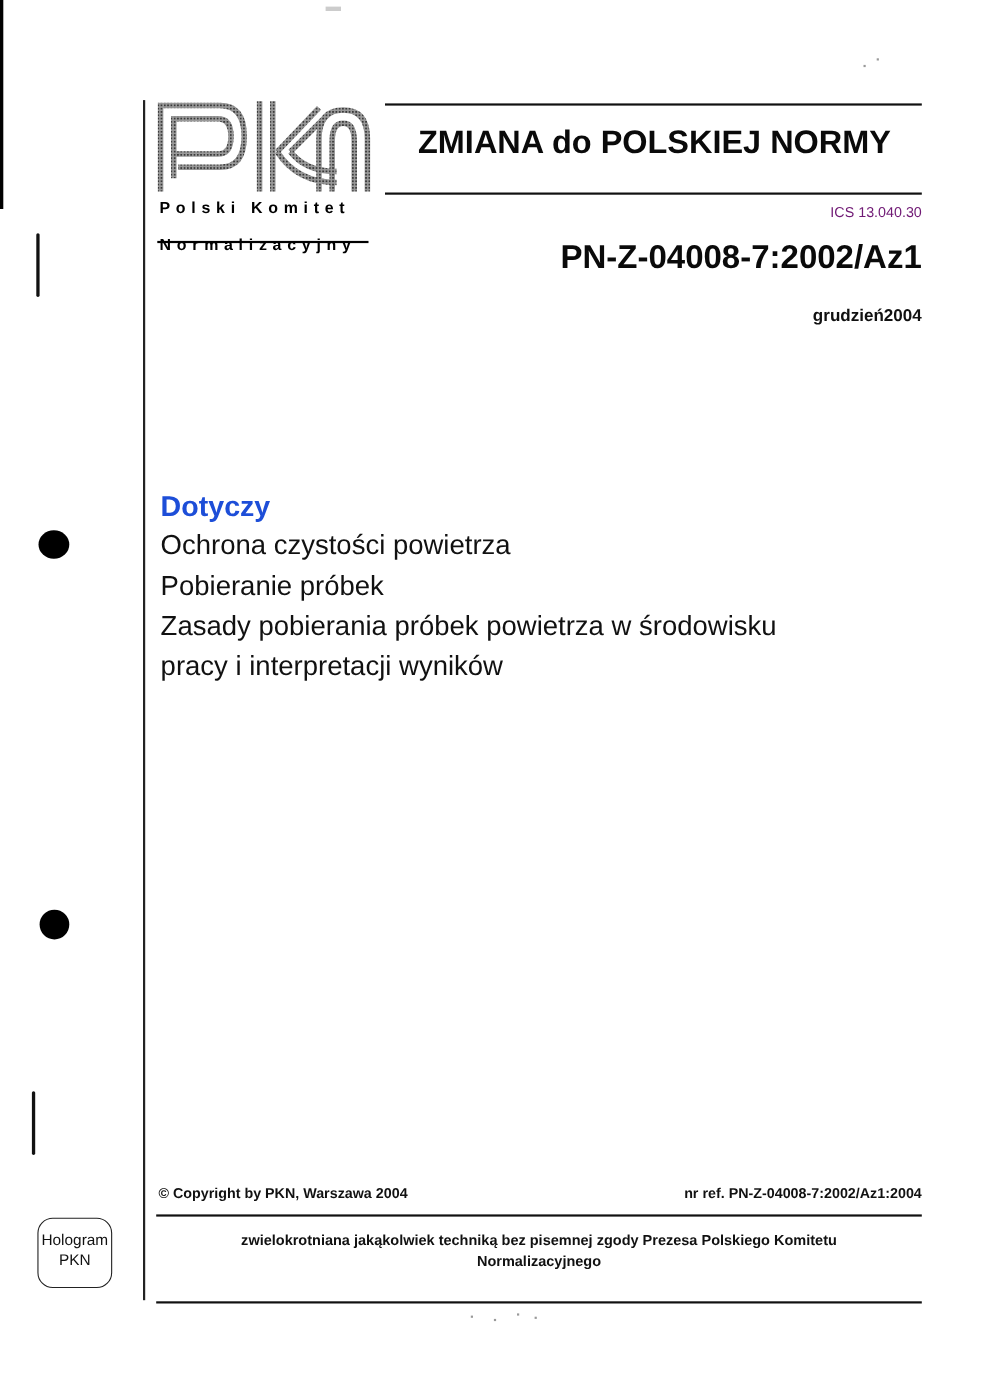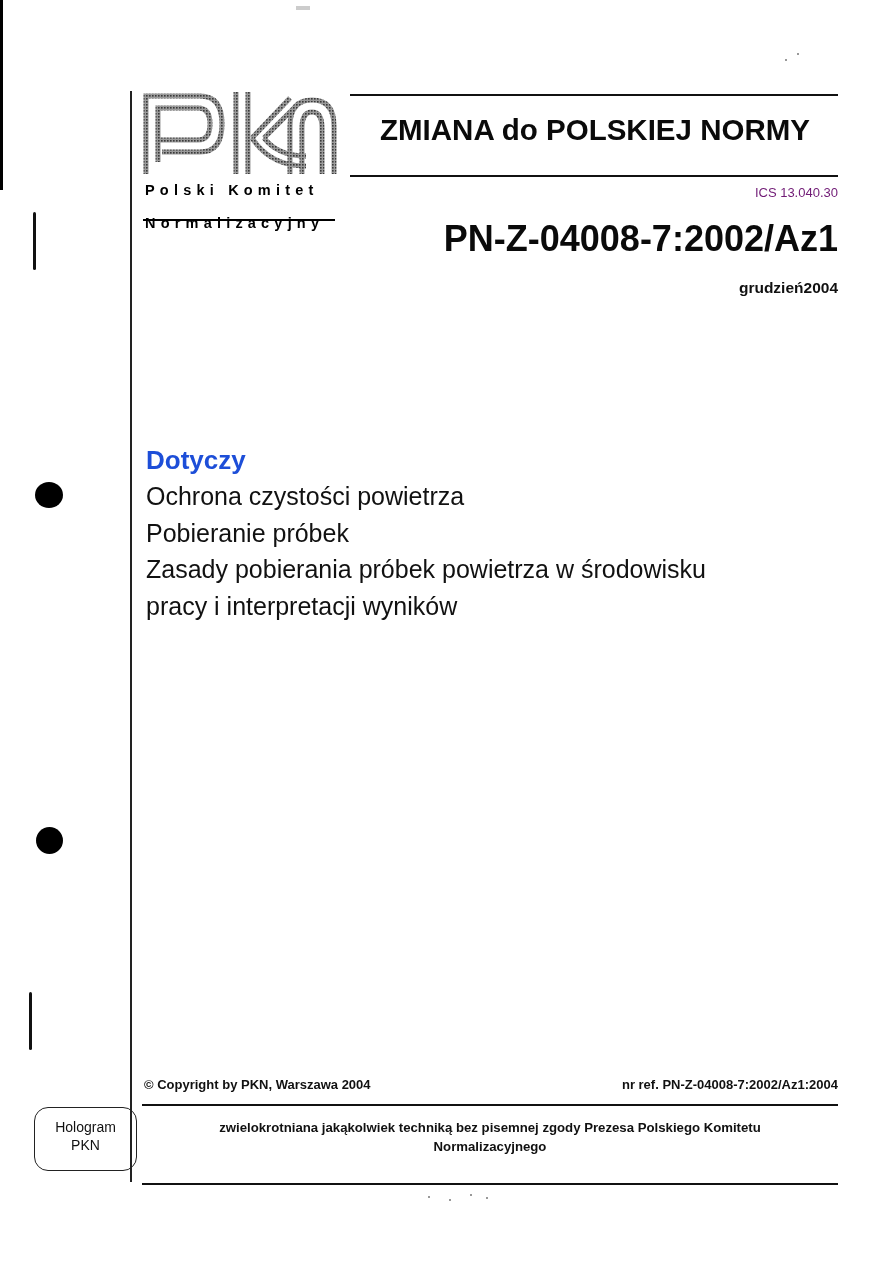--- a/index.html
+++ b/index.html
@@ -23,37 +23,37 @@
     .logo-caption-2 { top: 199px; margin-top: 16px; }
     .logo-underline { left: 143px; top: 219px; width: 192px; height: 2px; background: #000; }
 
     
     .hrule { background: #111; height: 2px; }
     .hr-top { left: 350px; top: 94px; width: 488px; }
     .hr-mid { left: 350px; top: 175px; width: 488px; }
 
     .main-title { left: 350px; top: 113px; width: 490px; text-align: center; font-weight: bold; font-size: 29.5px; color: #0a0a0a; white-space: nowrap; }
     .ics { right: 55px; top: 185px; font-size: 13px; color: #701a75; }
-    .norm-code { right: 55px; top: 218px; font-weight: bold; font-size: 36px; color: #0a0a0a; white-space: nowrap; margin-left: 36px; }
+    .norm-code { right: 55px; top: 218px; font-weight: bold; font-size: 30px; color: #0a0a0a; white-space: nowrap; margin-left: 36px; }
     .norm-date { right: 55px; top: 279px; font-weight: bold; font-size: 15.5px; color: #111; }
 
     
     .concerns { left: 146px; top: 442px; width: 700px; }
     .concerns-heading { font-weight: bold; font-size: 26px; line-height: 36px; color: #1d4ed8; }
     .concerns-line { font-size: 25px; line-height: 36.5px; color: #111; white-space: nowrap; }
 
     
     .copyright { left: 144px; top: 1077px; font-weight: bold; font-size: 13px; color: #111; white-space: nowrap; }
     .ref { right: 55px; top: 1077px; font-weight: bold; font-size: 13px; color: #111; white-space: nowrap; }
     .hr-foot1 { left: 142px; top: 1104px; width: 696px; }
     .hr-foot2 { left: 142px; top: 1183px; width: 696px; }
     .rights { left: 142px; top: 1119px; width: 696px; text-align: center; font-weight: bold; font-size: 13.2px; line-height: 18.5px; color: #111; }
 
     
-    .hologram { left: 34px; top: 1107px; width: 103px; height: 64px; border: 1.5px solid #222; border-radius: 14px; text-align: center; padding-top: 10px; font-size: 14px; line-height: 18px; color: #111; }
+    .hologram { left: 34px; top: 1107px; width: 68px; height: 64px; border: 1.5px solid #222; border-radius: 14px; text-align: center; padding-top: 10px; font-size: 14px; line-height: 18px; color: #111; }
 
     .speckle { width: 2px; height: 2px; background: #999; }
   </style>
 </head>
 <body>
 
 <div class="abs edge-bar-top"></div>
 <div class="abs edge-mark" style="left:33px; top:212px; height:58px;"></div>
 <div class="abs punch-hole" style="left:35px; top:482px;"></div>
 <div class="abs punch-hole" style="left:36px; top:827px; width:27px; height:27px;"></div>

